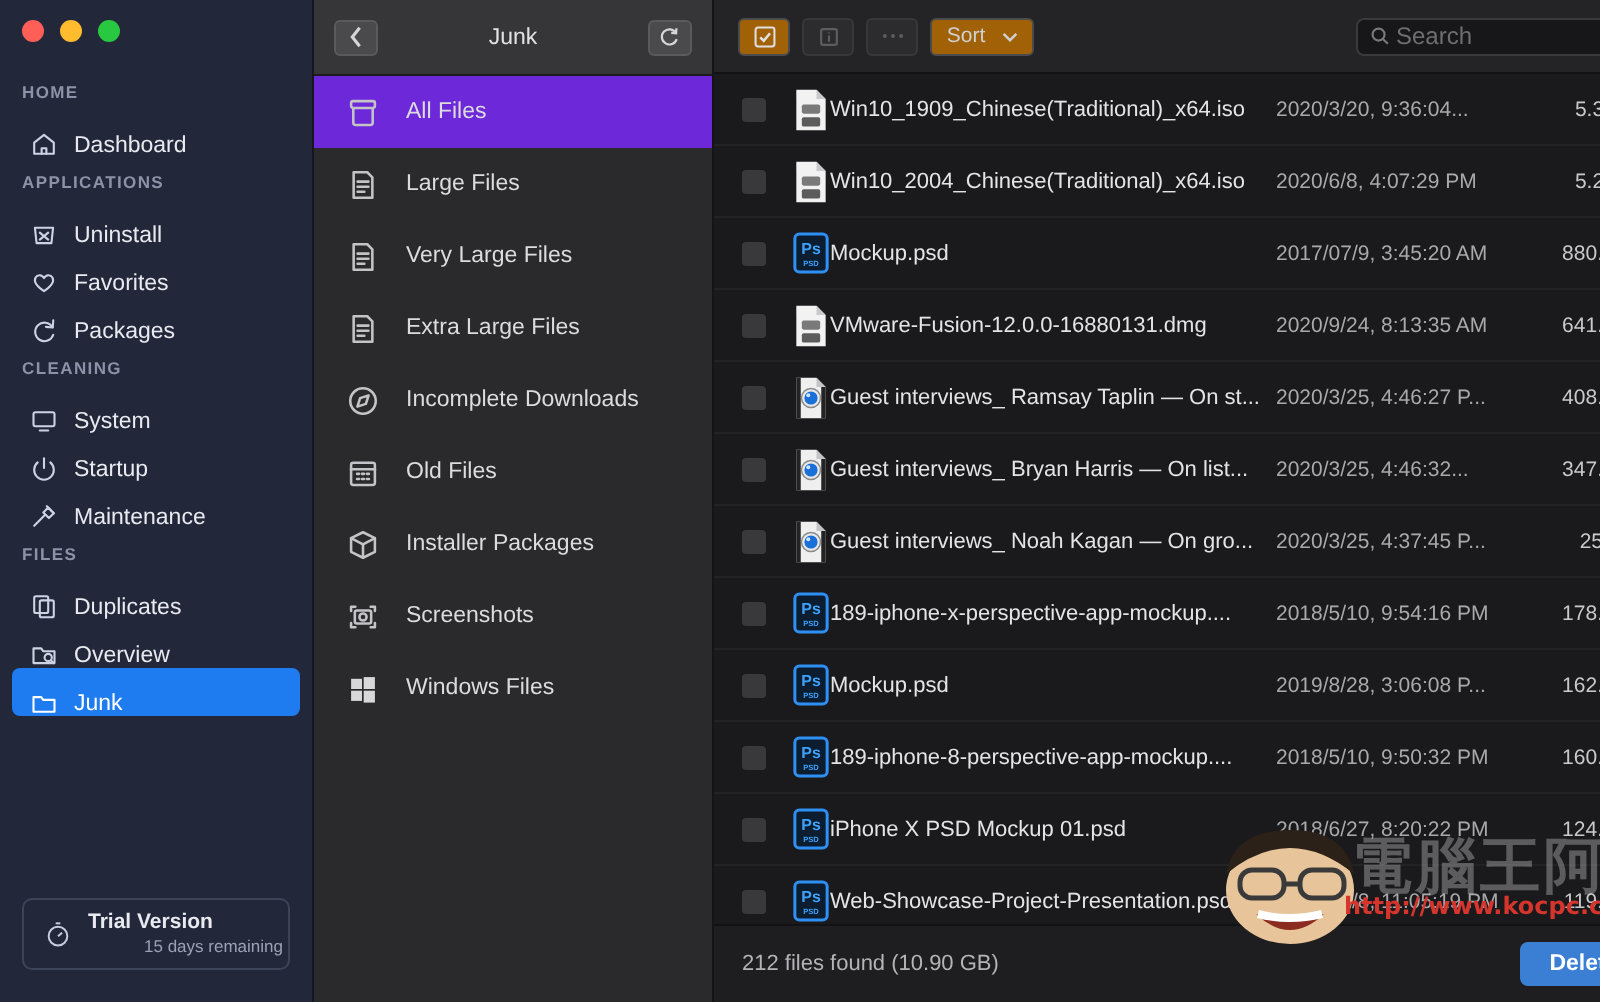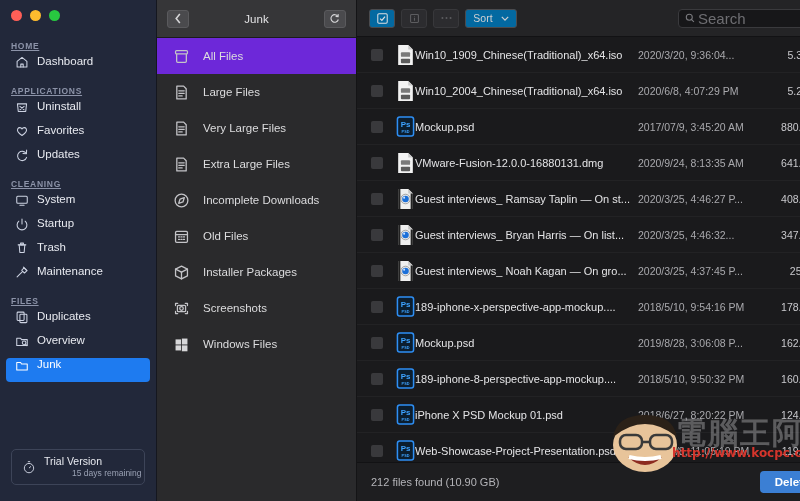--- a/index.html
+++ b/index.html
@@ -39,25 +39,24 @@
   .dot.yellow { background: #febc2e; }
   .dot.green { background: #28c840; }
 
   .nav { flex: 1 1 auto; padding-top: 4px; }
   .nav-section {
     font-size: 8.5px;
     letter-spacing: 0.7px;
     color: #8c93a8;
     padding: 7px 0 4px 11px;
     font-weight: bold;
-    text-decoration: underline;
   }
   .nav-item {
     display: flex;
-    align-items: flex-start;
+    align-items: flex-end;
     height: 24px;
     margin: 0 6px;
     padding-left: 9px;
     border-radius: 4px;
     gap: 8px;
     color: #e8eaf0;
     font-size: 11.5px;
   }
   .nav-item.active { background: #1e7bf0; color: #fff; }
   .nav-ic {
@@ -70,21 +69,21 @@
   .trial {
     margin: 0 11px 16px 11px;
     border: 1px solid #3d4458;
     border-radius: 5px;
     height: 36px;
     display: flex;
     align-items: center;
     gap: 8px;
     padding-left: 10px;
   }
-  .trial-txt-1 { font-size: 10.5px; color: #e8eaf0; font-weight: normal; line-height: 13px; }
+  .trial-txt-1 { font-size: 10.5px; color: #e8eaf0; font-weight: bold; line-height: 13px; }
   .trial-txt-2 { font-size: 8.5px; color: #9aa1b4; line-height: 11px; margin-left: 28px; }
 
   
   .midpanel {
     width: 200px; flex: 0 0 200px;
     height: 501px;
     background: #2a2a2c;
     border-right: 1px solid #141416;
     display: flex;
     flex-direction: column;
@@ -133,41 +132,41 @@
     height: 38px;
     background: #242426;
     display: flex;
     align-items: center;
     padding: 0 12px;
     gap: 6px;
     border-bottom: 1px solid #121214;
   }
   .tbtn {
     height: 19px; min-width: 26px;
-    background: #0369a1;
+    background: #a16207;
     border: 1px solid #4b4b4e;
     border-radius: 3px;
     display: flex; align-items: center; justify-content: center;
     color: #d0d0d2;
     font-size: 10px;
     padding: 0 5px;
   }
   .tbtn.dim { background: #2c2c2f; border-color: #38383b; color: #5d5d60; }
   .tbtn.sort { min-width: 52px; gap: 8px; font-size: 10.5px; padding: 0 7px; }
   .searchbox {
     margin-left: auto;
     width: 148px; height: 19px;
     background: #171719;
     border: 1px solid #3a3a3d;
     border-radius: 4px;
     display: flex; align-items: center;
     gap: 3px;
     padding: 0 6px;
   }
-  .search-ph { font-size: 15px; color: #6e6e72; text-align: right; }
+  .search-ph { font-size: 12px; color: #6e6e72; text-align: right; }
 
   .filelist { flex: 1 1 auto; overflow: hidden; position: relative; }
   .frow {
     height: 36px;
     display: flex;
     align-items: center;
     padding: 0 12px 0 14px;
     border-bottom: 1px solid #222224;
   }
   .fchk {
@@ -292,50 +291,40 @@
           </span>
           <span>Favorites</span>
         </div>
         <div class="nav-item">
           <span class="nav-ic">
             <svg width="14" height="14" viewBox="0 0 20 20" fill="none" stroke="#cdd3e2" stroke-width="1.5" stroke-linecap="round" stroke-linejoin="round">
               <path d="M16 8 A6.6 6.6 0 1 0 16.6 13.4"></path>
               <path d="M16.6 3 L16.3 8.2 L11.4 7.8"></path>
             </svg>
           </span>
-          <span>Updates</span>
+          <span>Packages</span>
         </div>
         <div class="nav-section">CLEANING</div>
         <div class="nav-item">
           <span class="nav-ic">
             <svg width="14" height="14" viewBox="0 0 20 20" fill="none" stroke="#cdd3e2" stroke-width="1.5" stroke-linecap="round" stroke-linejoin="round">
               <rect x="2.5" y="4.5" width="15" height="10" rx="1.4"></rect>
               <path d="M7 17.5 h6"></path>
             </svg>
           </span>
           <span>System</span>
         </div>
         <div class="nav-item">
           <span class="nav-ic">
             <svg width="14" height="14" viewBox="0 0 20 20" fill="none" stroke="#cdd3e2" stroke-width="1.5" stroke-linecap="round" stroke-linejoin="round">
               <path d="M10 3 v7"></path>
               <path d="M5.5 6 A7 7 0 1 0 14.5 6"></path>
             </svg>
           </span>
           <span>Startup</span>
-        </div>
-        <div class="nav-item">
-          <span class="nav-ic">
-            <svg width="14" height="14" viewBox="0 0 20 20" fill="none" stroke="#cdd3e2" stroke-width="1.5" stroke-linecap="round" stroke-linejoin="round">
-              <path d="M4.5 5.5 h11"></path>
-              <path d="M6 5.5 l0.9 11 h6.2 l0.9 -11"></path>
-              <path d="M8 3 h4 v2.5 h-4z"></path>
-            </svg>
-          </span>
-          <span>Trash</span>
         </div>
         <div class="nav-item">
           <span class="nav-ic">
             <svg width="14" height="14" viewBox="0 0 20 20" fill="none" stroke="#cdd3e2" stroke-width="1.5" stroke-linecap="round" stroke-linejoin="round">
               <path d="M3 17 L11 9"></path>
               <path d="M9.5 7.5 L13 4 l4 4 l-3.5 3.5z"></path>
               <path d="M12 3 l5 5"></path>
             </svg>
           </span>
           <span>Maintenance</span>

